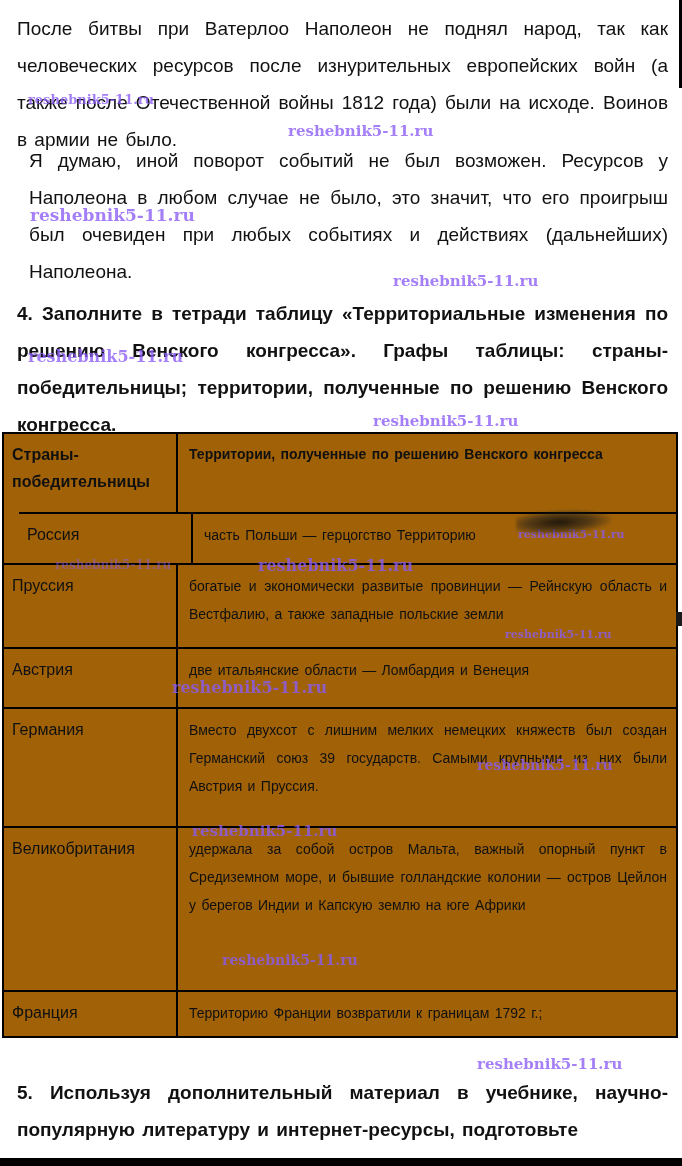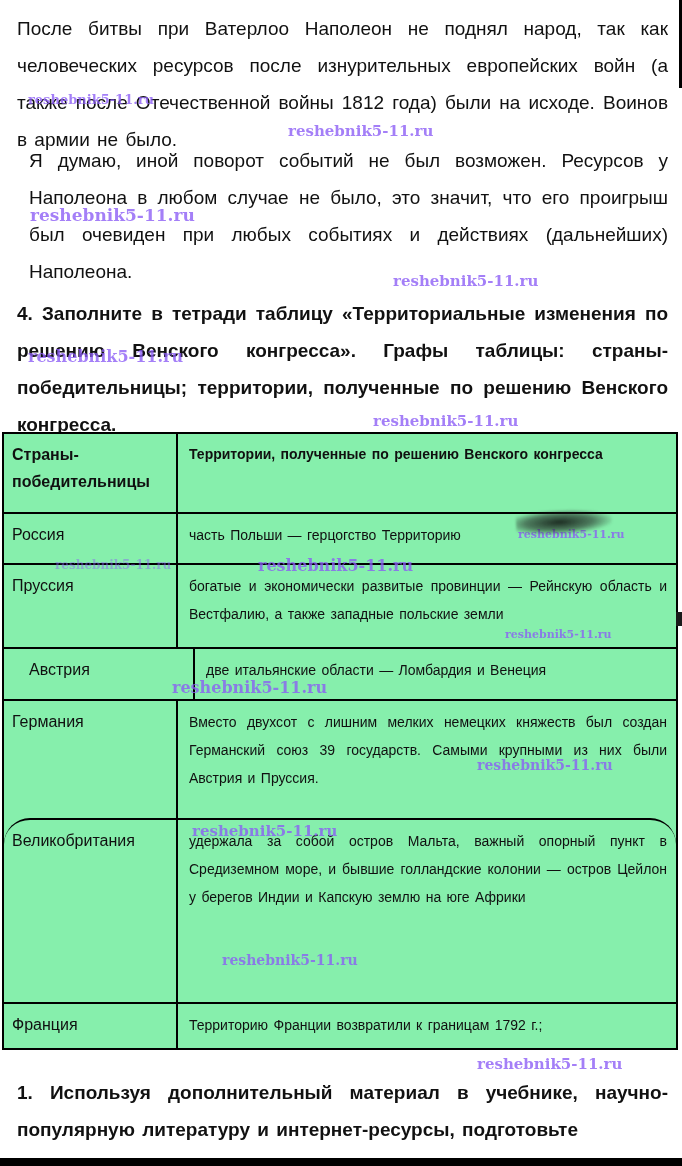--- a/index.html
+++ b/index.html
@@ -24,44 +24,44 @@
   .p1 { top:2px; }
   .p2 { top:134px;padding-left:21px; }
   .q4 { top:287px; font-weight:700; line-height:37px; }
   .q5 { top:1066px; font-weight:700; }
 
   
   .vtable {
     position:absolute; top:432px; left:2px; width:676px;
     border:2px solid #000;
     box-sizing:border-box;
-    background:#86efac;
+    background:#a16207;
   }
   .t-row {
     display:grid;
     grid-template-columns:174px 1fr;
     border-top:2px solid #000;
     box-sizing:border-box;
   }
   .t-row:first-child { border-top:none; }
   .cell {
     box-sizing:border-box;
     padding:7px 8px 4px 8px;
     font-size:14px; line-height:28px;
     overflow:hidden;
   }
   .cell.country { border-right:2px solid #000; font-size:16px; }
   .cell.territory { text-align:justify; word-spacing:1.5px; padding-left:11px; padding-right:9px; }
   .t-head .cell { font-weight:700; line-height:27px; }
   .rh-head { height:78px; }
-  .rh0 { height:51px; }
+  .rh0 { height:51px;margin-left:15px; }
   .rh1 { height:84px; }
-  .rh2 { height:52px;padding-left:17px; }
+  .rh2 { height:60px; }
   .rh3 { height:119px; }
-  .rh4 { height:184px;border-radius:26px; }
+  .rh4 { height:164px; }
   .rh5 { height:46px; }
 
   
   .wm {
     position:absolute;
     font-family:"DejaVu Serif", serif;
     font-weight:700;
     color:#8b5cf6;
     opacity:0.78;
     white-space:nowrap;
@@ -119,21 +119,21 @@
     <div class="t-row rh4">
       <div class="cell country">Великобритания</div>
       <div class="cell territory">удержала за собой остров Мальта, важный опорный пункт в Средиземном море, и бывшие голландские колонии — остров Цейлон у берегов Индии и Капскую землю на юге Африки</div>
     </div>
     <div class="t-row rh5">
       <div class="cell country">Франция</div>
       <div class="cell territory">Территорию Франции возвратили к границам 1792 г.;</div>
     </div>
   </div>
 
-  <p class="body-text q5">1. Используя дополнительный материал в учебнике, научно-популярную литературу и интернет-ресурсы, подготовьте</p>
+  <p class="body-text q5">5. Используя дополнительный материал в учебнике, научно-популярную литературу и интернет-ресурсы, подготовьте</p>
 
   <div class="wm" style="top:92px;  left:28px;  font-size:13px;">reshebnik5-11.ru</div>
   <div class="wm" style="top:122px; left:288px; font-size:15px;">reshebnik5-11.ru</div>
   <div class="wm" style="top:205px; left:30px;  font-size:17px;">reshebnik5-11.ru</div>
   <div class="wm" style="top:272px; left:393px; font-size:15px;">reshebnik5-11.ru</div>
   <div class="wm" style="top:347px; left:28px;  font-size:16px;">reshebnik5-11.ru</div>
   <div class="wm" style="top:412px; left:373px; font-size:15px;">reshebnik5-11.ru</div>
   <div class="wm" style="top:528px; left:518px; font-size:11px;">reshebnik5-11.ru</div>
   <div class="wm light" style="top:558px; left:55px; font-size:12px;">reshebnik5-11.ru</div>
   <div class="wm" style="top:556px; left:258px; font-size:16px;">reshebnik5-11.ru</div>

